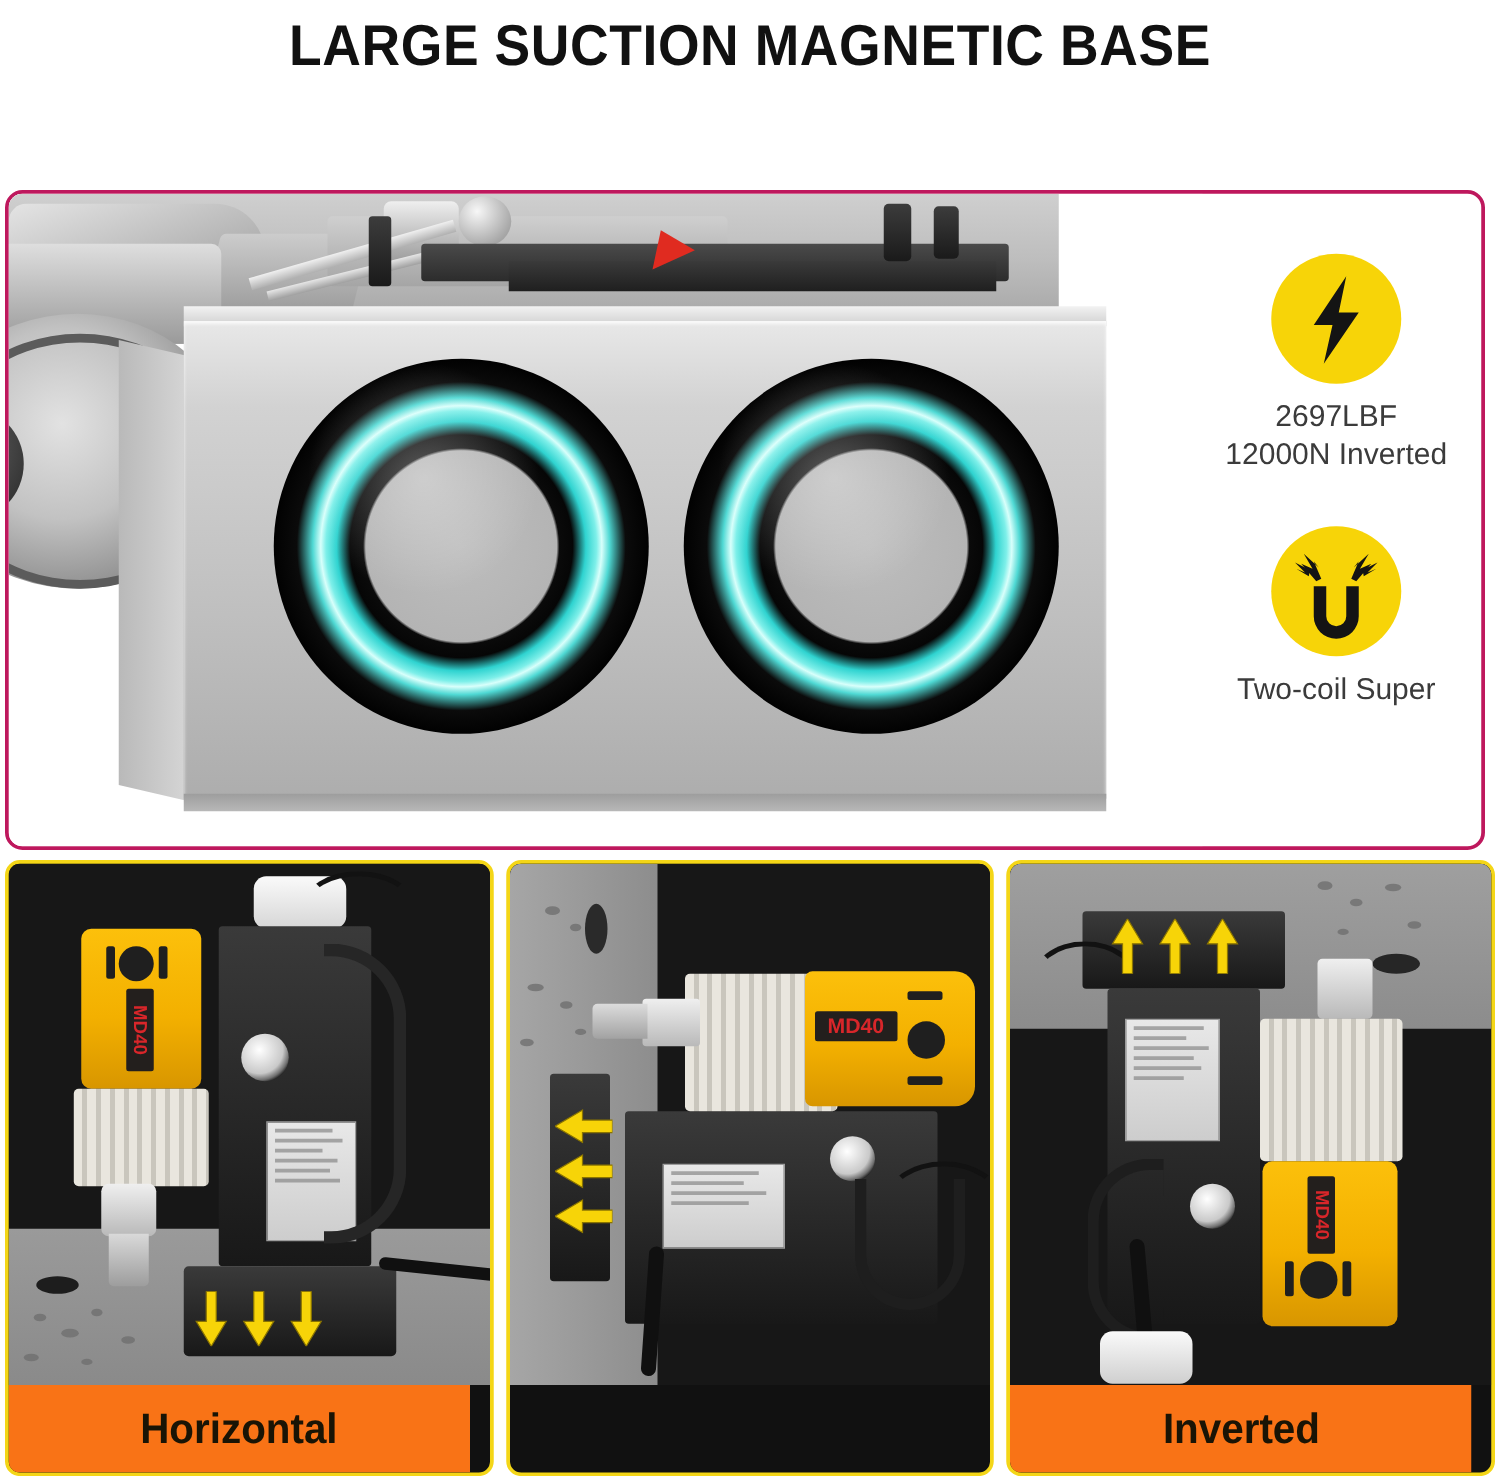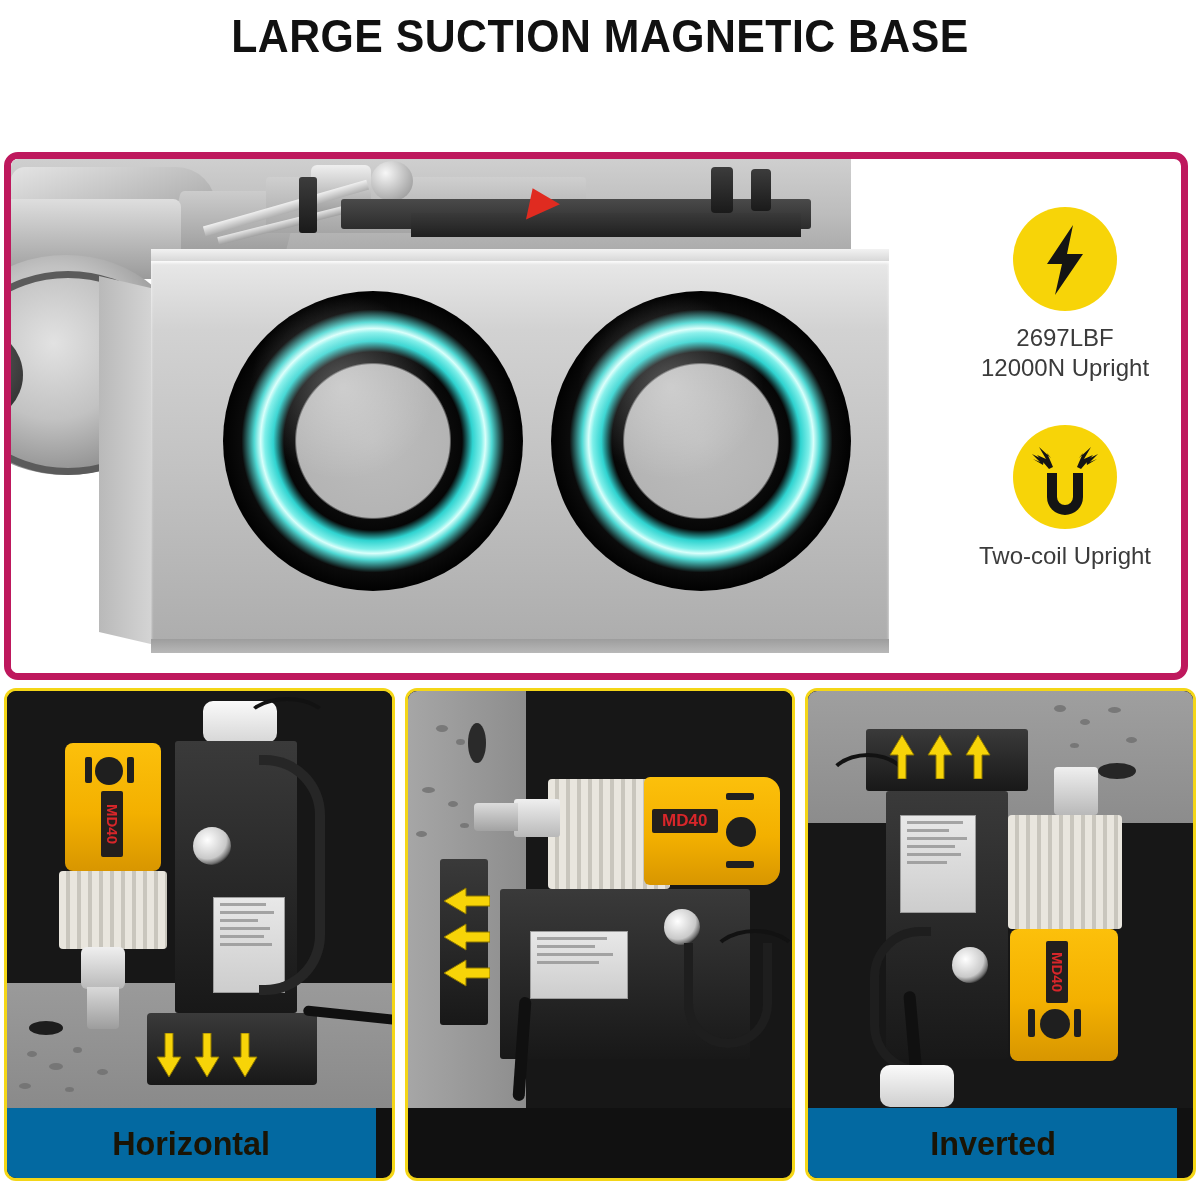--- a/index.html
+++ b/index.html
@@ -59,21 +59,21 @@
   }
 
   
   .hero-panel {
     position: absolute;
     top: 152px;
     left: 4px;
     width: 1184px;
     height: 528px;
     box-sizing: border-box;
-    border: 7px solid #be185d;
+    border: 3px solid #be185d;
     border-radius: 14px;
     background: #ffffff;
     overflow: hidden;
   }
   .hero-photo {
     position: absolute;
     left: 0;
     top: 0;
     width: 955px;
     height: 522px;
@@ -283,21 +283,21 @@
     position: absolute;
     left: 0; top: 0; right: 0;
     height: 417px;
     overflow: hidden;
     background: #171717;
   }
   .mode-caption {
     position: absolute;
     left: 0; right: 16px; bottom: 0;
     height: 70px;
-    background: #0369a1;
+    background: #f97316;
     display: flex;
     align-items: center;
     justify-content: center;
   }
   .mode-caption span {
     font-family: "Liberation Sans Narrow", "Liberation Sans", sans-serif;
     font-size: 34px;
     font-weight: bold;
     color: #1a1405;
     transform: scaleX(0.95);
@@ -417,34 +417,34 @@
 
   <div class="features">
 
     <div class="feature">
       <div class="badge">
         <svg width="104" height="104" viewBox="0 0 104 104" aria-hidden="true">
           <path d="M60 18 L34 57 L49 57 L42 88 L70 47 L54 47 Z" fill="#141414"></path>
         </svg>
       </div>
       <div class="feature-label">2697LBF</div>
-      <div class="feature-label">12000N Upright</div>
+      <div class="feature-label">12000N Inverted</div>
     </div>
 
     <div class="feature">
       <div class="badge">
         <svg width="104" height="104" viewBox="0 0 104 104" aria-hidden="true">
           <path d="M34 48 L34 72 A18 18 0 0 0 70 72 L70 48 L60 48 L60 72 A8 8 0 0 1 44 72 L44 48 Z" fill="#141414"></path>
           <path d="M36 44 L24 30 L33 34 L26 22 L38 33 L34 28 L40 42 Z" fill="#141414"></path>
           <path d="M68 44 L80 30 L71 34 L78 22 L66 33 L70 28 L64 42 Z" fill="#141414"></path>
           <path d="M30 40 L20 34 L27 37 L19 29 L31 35 Z" fill="#141414"></path>
           <path d="M74 40 L84 34 L77 37 L85 29 L73 35 Z" fill="#141414"></path>
         </svg>
       </div>
-      <div class="feature-label">Two-coil Upright</div>
+      <div class="feature-label">Two-coil Super</div>
     </div>
 
   </div>
 </div>
 
 <div class="bottom-row">
 
   <div class="mode-card">
     <div class="scene">
 

